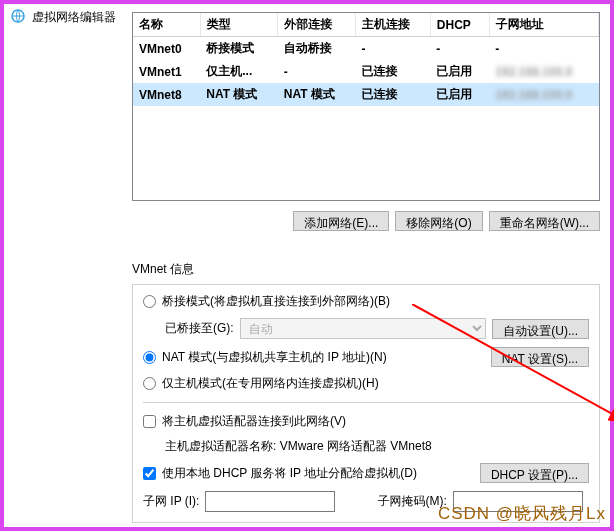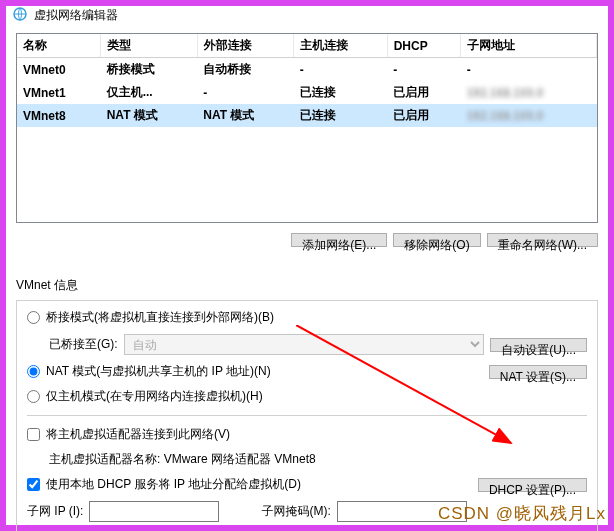--- a/index.html
+++ b/index.html
@@ -1,29 +1,29 @@
 <!DOCTYPE html>
 <html><head>
 <meta charset="utf-8">
 <style>
 *{box-sizing:border-box;margin:0;padding:0;font-family:"Microsoft YaHei",Tahoma,sans-serif;font-size:12px;color:#000}
 body{background:#f0f0f0;width:614px;height:531px;overflow:hidden;position:relative}
-.window{background:#fff;border:6px solid #d946ef;width:614px;height:531px;display:flex;flex-direction:column}
+.window{background:#fff;border:4px solid #d946ef;width:614px;height:531px;display:flex;flex-direction:row}
 .titlebar{height:26px;background:#fff;display:flex;align-items:center;padding:0 6px;gap:6px}
 .titlebar svg{width:16px;height:16px}
 .content{flex:1;padding:8px 10px 4px 10px;display:flex;flex-direction:column;gap:6px;position:relative}
 .table-wrap{border:1px solid #828790;height:190px;overflow:hidden;background:#fff}
 table{border-collapse:collapse;width:100%}
 th,td{text-align:left;padding:3px 6px;font-weight:bold;white-space:nowrap}
 thead th{border-bottom:1px solid #d0d0d0;border-right:1px solid #e8e8e8;background:#fff;height:22px}
 tbody tr{height:18px}
 tbody tr.sel{background:#cce8ff}
 .blur{color:transparent;text-shadow:0 0 5px #999;user-select:none}
 .btnrow{display:flex;justify-content:flex-end;gap:6px;margin-top:4px}
-button{background:#e1e1e1;border:1px solid #adadad;padding:3px 10px;min-width:80px;height:14px;font-size:12px;cursor:pointer}
+button{background:#e1e1e1;border:1px solid #adadad;padding:3px 10px;min-width:80px;height:20px;font-size:12px;cursor:pointer}
 .section-label{margin-top:24px}
 .fieldset{border:1px solid #d0d0d0;padding:8px 10px 10px 10px;display:flex;flex-direction:column;gap:8px}
 .row{display:flex;align-items:center;gap:6px}
 .radio,.check{width:13px;height:13px;flex-shrink:0}
 .indent{margin-left:22px}
 select{flex:1;height:21px;border:1px solid #adadad;background:#f0f0f0;padding:0 4px;color:#888}
 .rt-btn{min-width:90px}
 input[type=text]{height:21px;border:1px solid #7a7a7a;padding:0 4px;width:130px}
 .watermark{position:absolute;right:8px;bottom:6px;color:#a16207;font-size:17px;letter-spacing:1px;pointer-events:none}
 .arrow{position:absolute;pointer-events:none;z-index:5}

